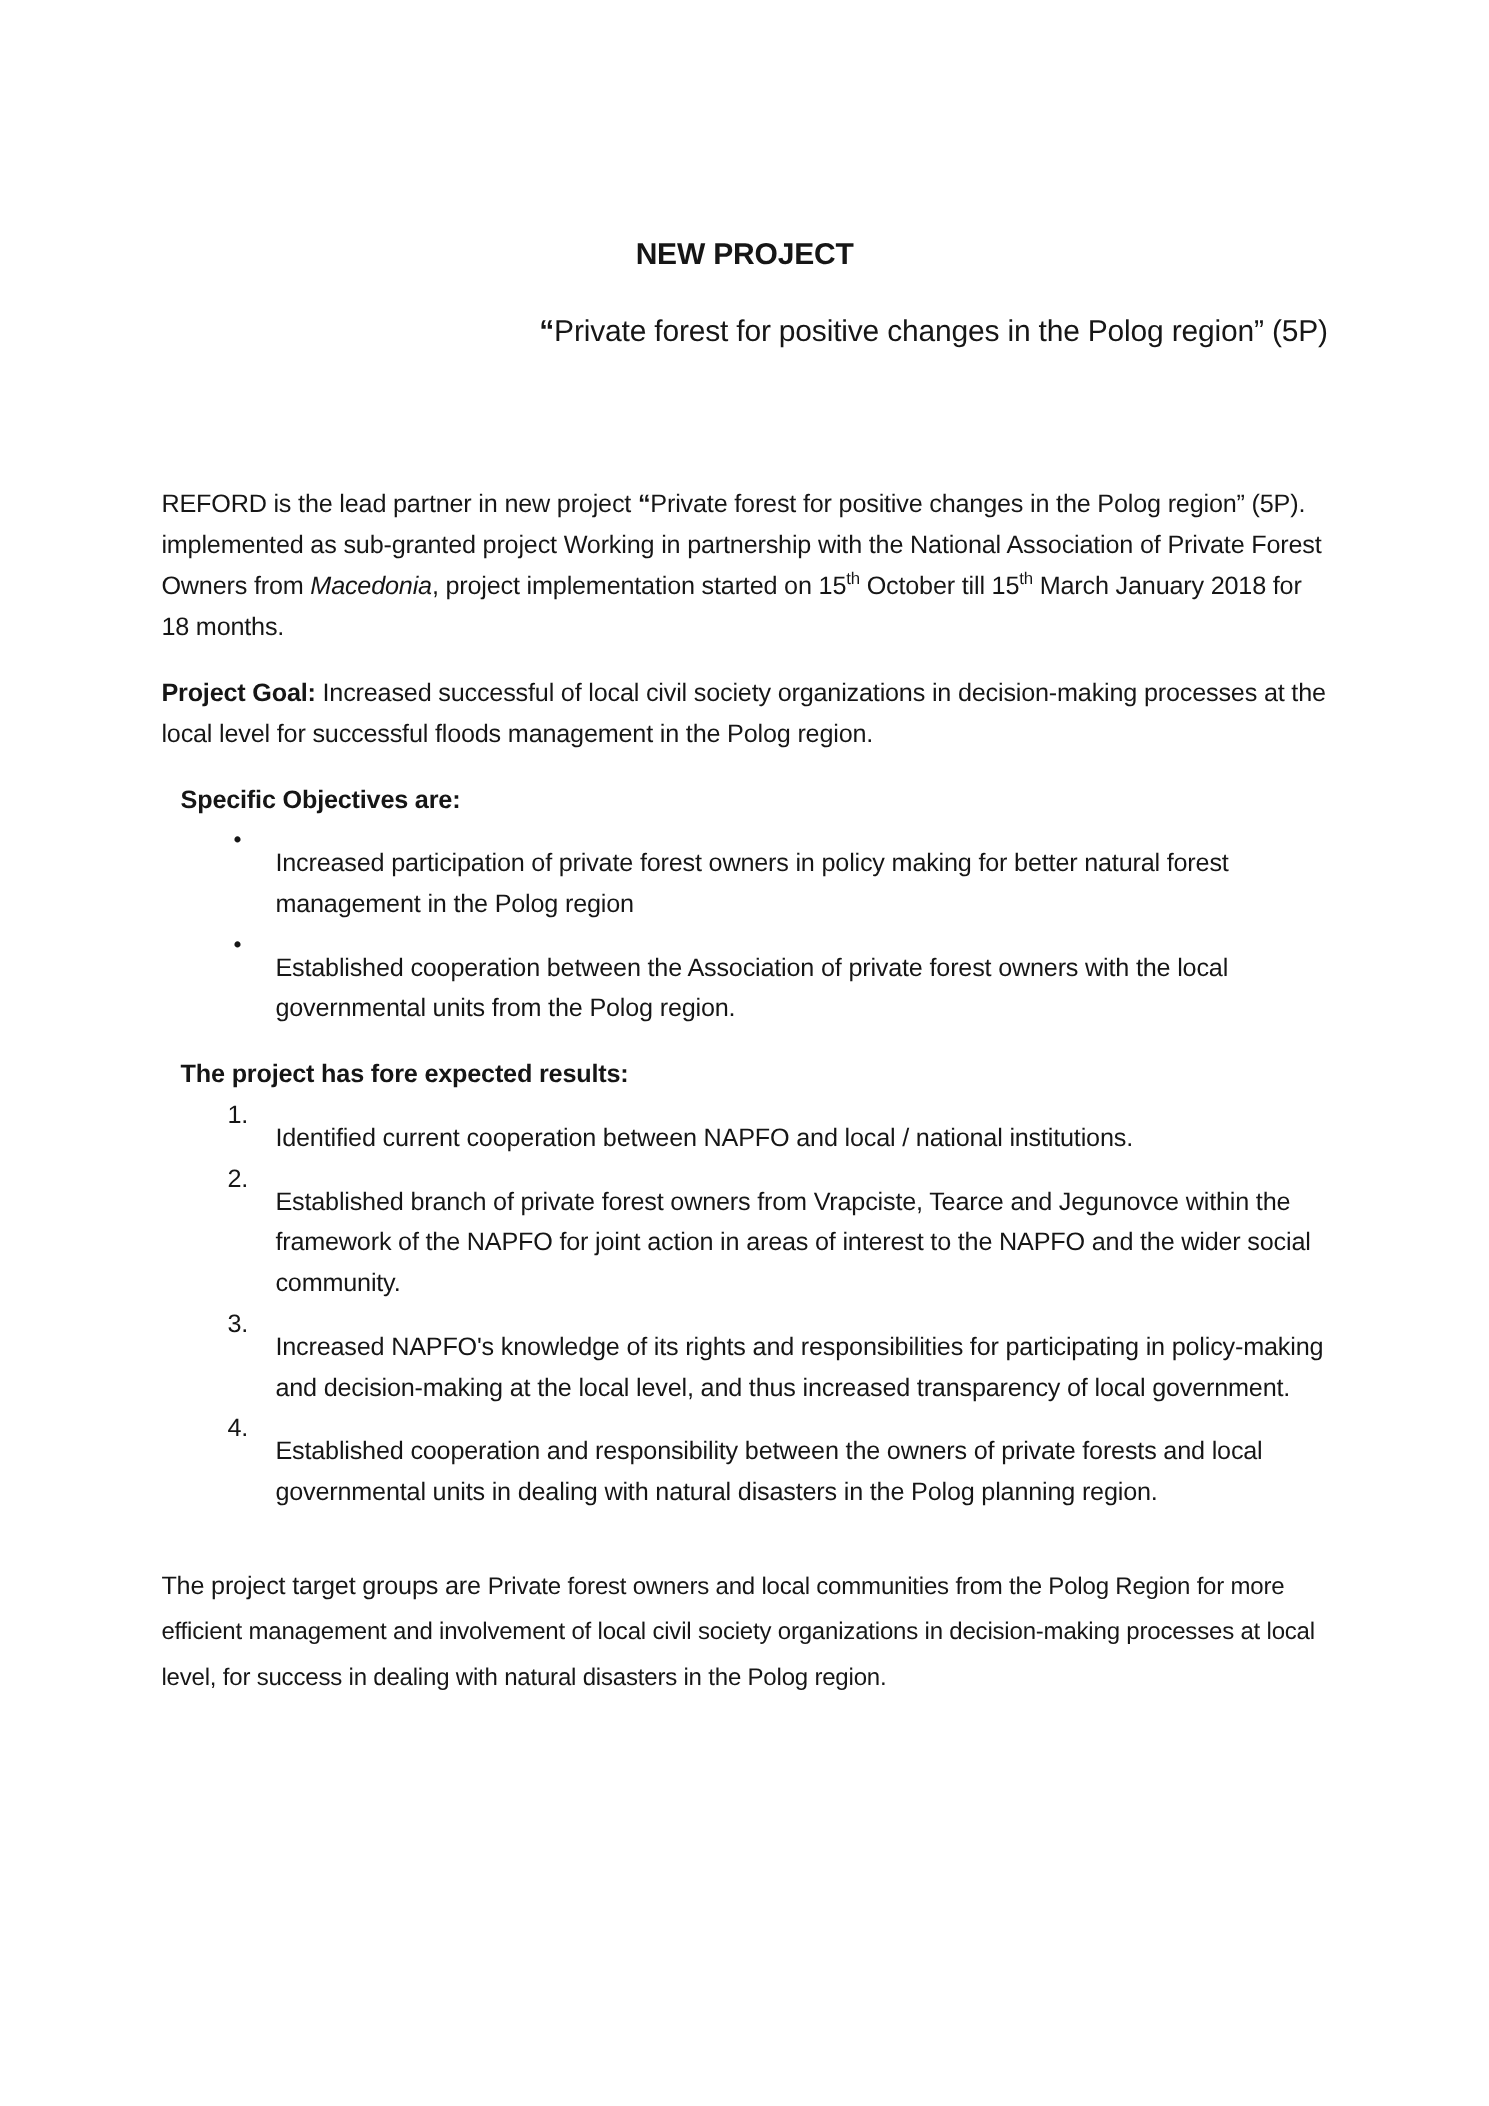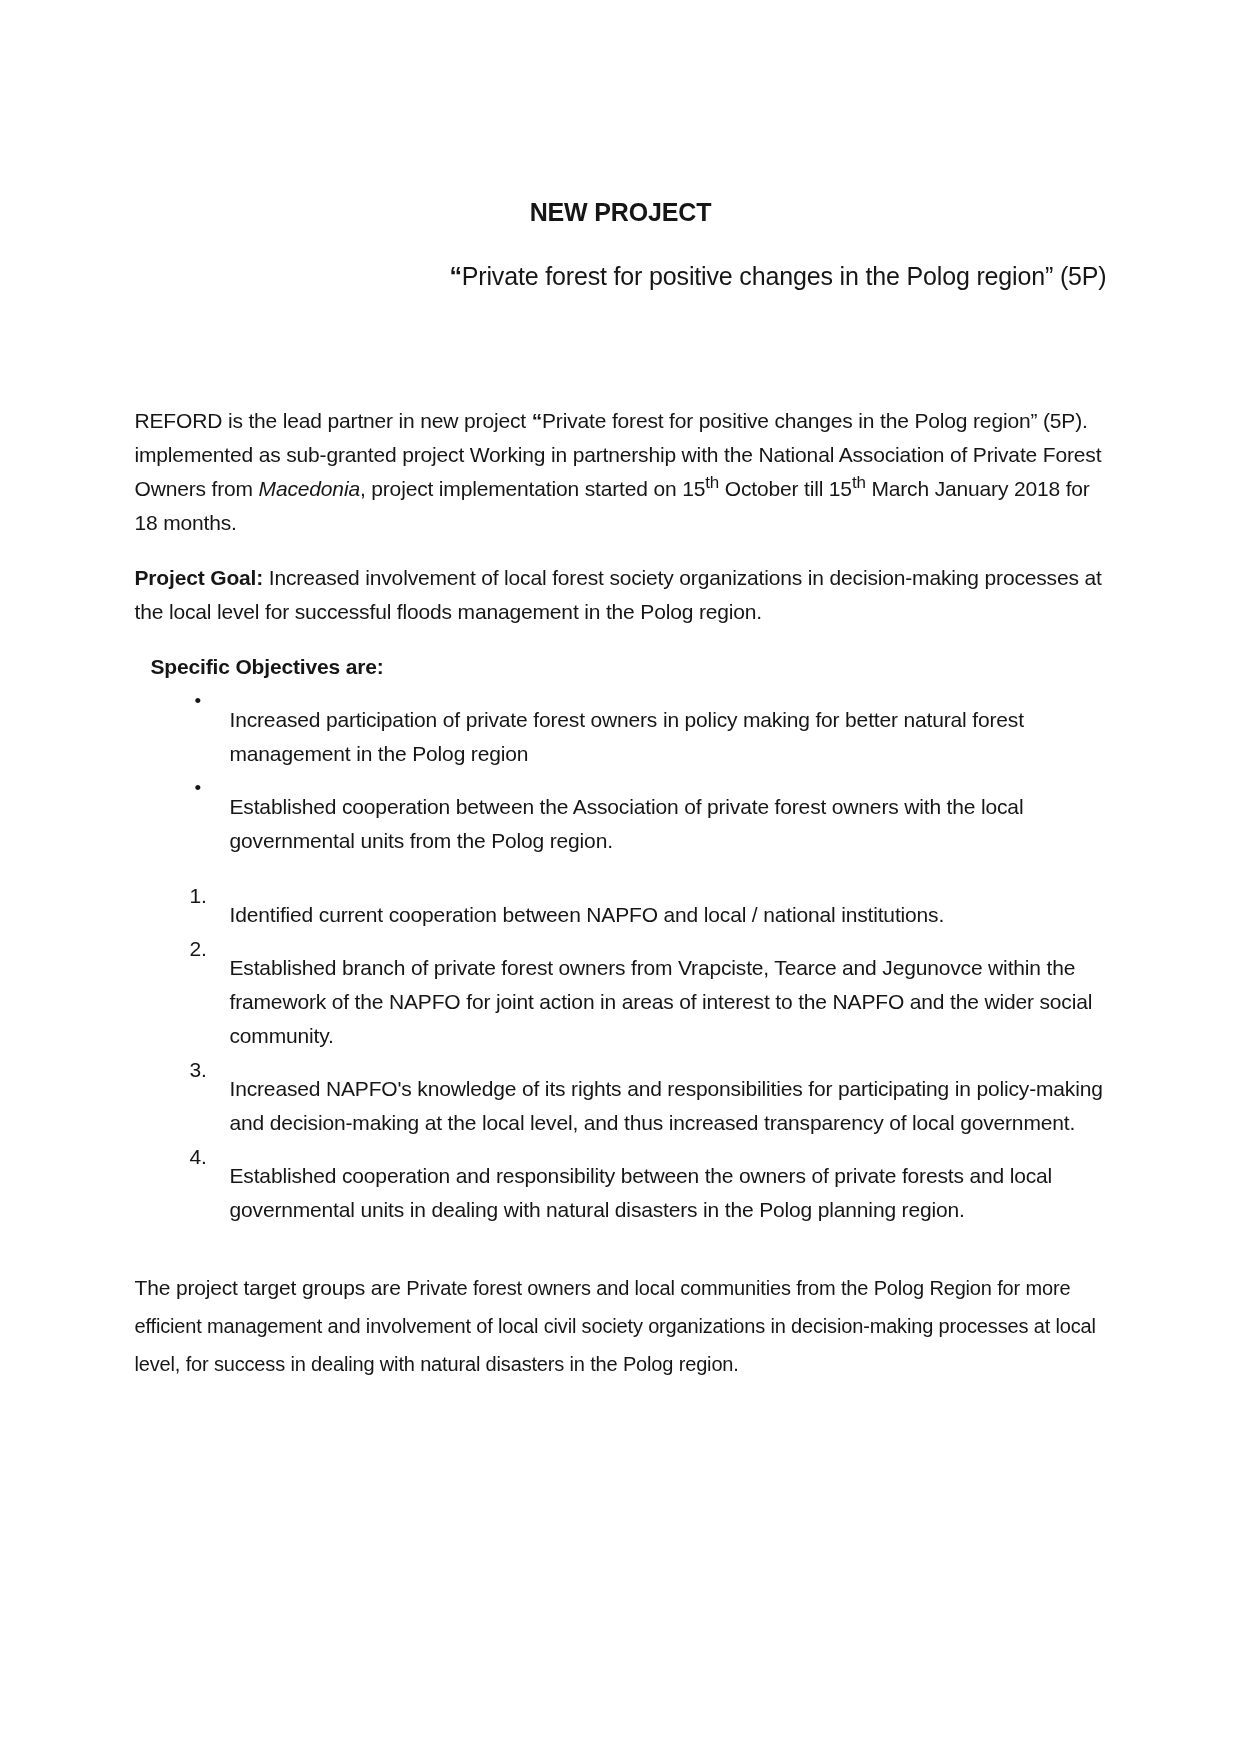--- a/index.html
+++ b/index.html
@@ -33,21 +33,21 @@
   .bold { font-weight: 700; }
   .italic { font-style: italic; }
   .body {
     font-size: 21px;
     line-height: 34px;
     margin: 0 0 21px 0;
     font-weight: 400;
   }
   .intro { margin-top: 112px; }
   sup {
-    font-size: 17px;
+    font-size: 14px;
     line-height: 0;
     vertical-align: super;
   }
   .heading {
     font-weight: 700;
     margin: 21px 0 0 16px;
   }
   ul.bullets, ol.numbers {
     list-style: none;
     margin: 0 0 21px 0;
@@ -72,35 +72,36 @@
 <body>
 
 <div class="page">
 
   <h1 class="doc-title">NEW PROJECT</h1>
 
   <h2 class="doc-subtitle"><span class="bold">“</span><span>Private forest for positive changes in the Polog region” (5P)</span></h2>
 
   <p class="body intro"><span>REFORD is the lead partner in new project </span><span class="bold">“</span><span>Private forest for positive changes in the Polog region” (5P). implemented as sub-granted project Working in partnership with the National Association of Private Forest Owners from </span><span class="italic">Macedonia</span><span>, project implementation started on 15</span><sup>th</sup><span> October till 15</span><sup>th</sup><span> March January 2018 for 18 months.</span></p>
 
-  <p class="body"><span class="bold">Project Goal:</span><span> Increased involvement of local forest society organizations in decision-making processes at the local level for successful floods management in the Polog region.</span></p>
+  <p class="body"><span class="bold">Project Goal:</span><span> Increased successful of local civil society organizations in decision-making processes at the local level for successful floods management in the Polog region.</span></p>
 
   <p class="body heading">Specific Objectives are:</p>
 
   <ul class="bullets">
     <li>
         <span class="marker">•</span>
         <span class="li-text">Increased participation of private forest owners in policy making for better natural forest management in the Polog region</span>
       </li>
     <li>
         <span class="marker">•</span>
         <span class="li-text">Established cooperation between the Association of private forest owners with the local governmental units from the Polog region.</span>
       </li>
   </ul>
 
+  <p class="body heading">The project has fore expected results:</p>
 
   <ol class="numbers">
     <li>
         <span class="num">1.</span>
         <span class="li-text">Identified current cooperation between NAPFO and local / national institutions.</span>
       </li>
     <li>
         <span class="num">2.</span>
         <span class="li-text">Established branch of private forest owners from Vrapciste, Tearce and Jegunovce within the framework of the NAPFO for joint action in areas of interest to the NAPFO and the wider social community.</span>
       </li>

